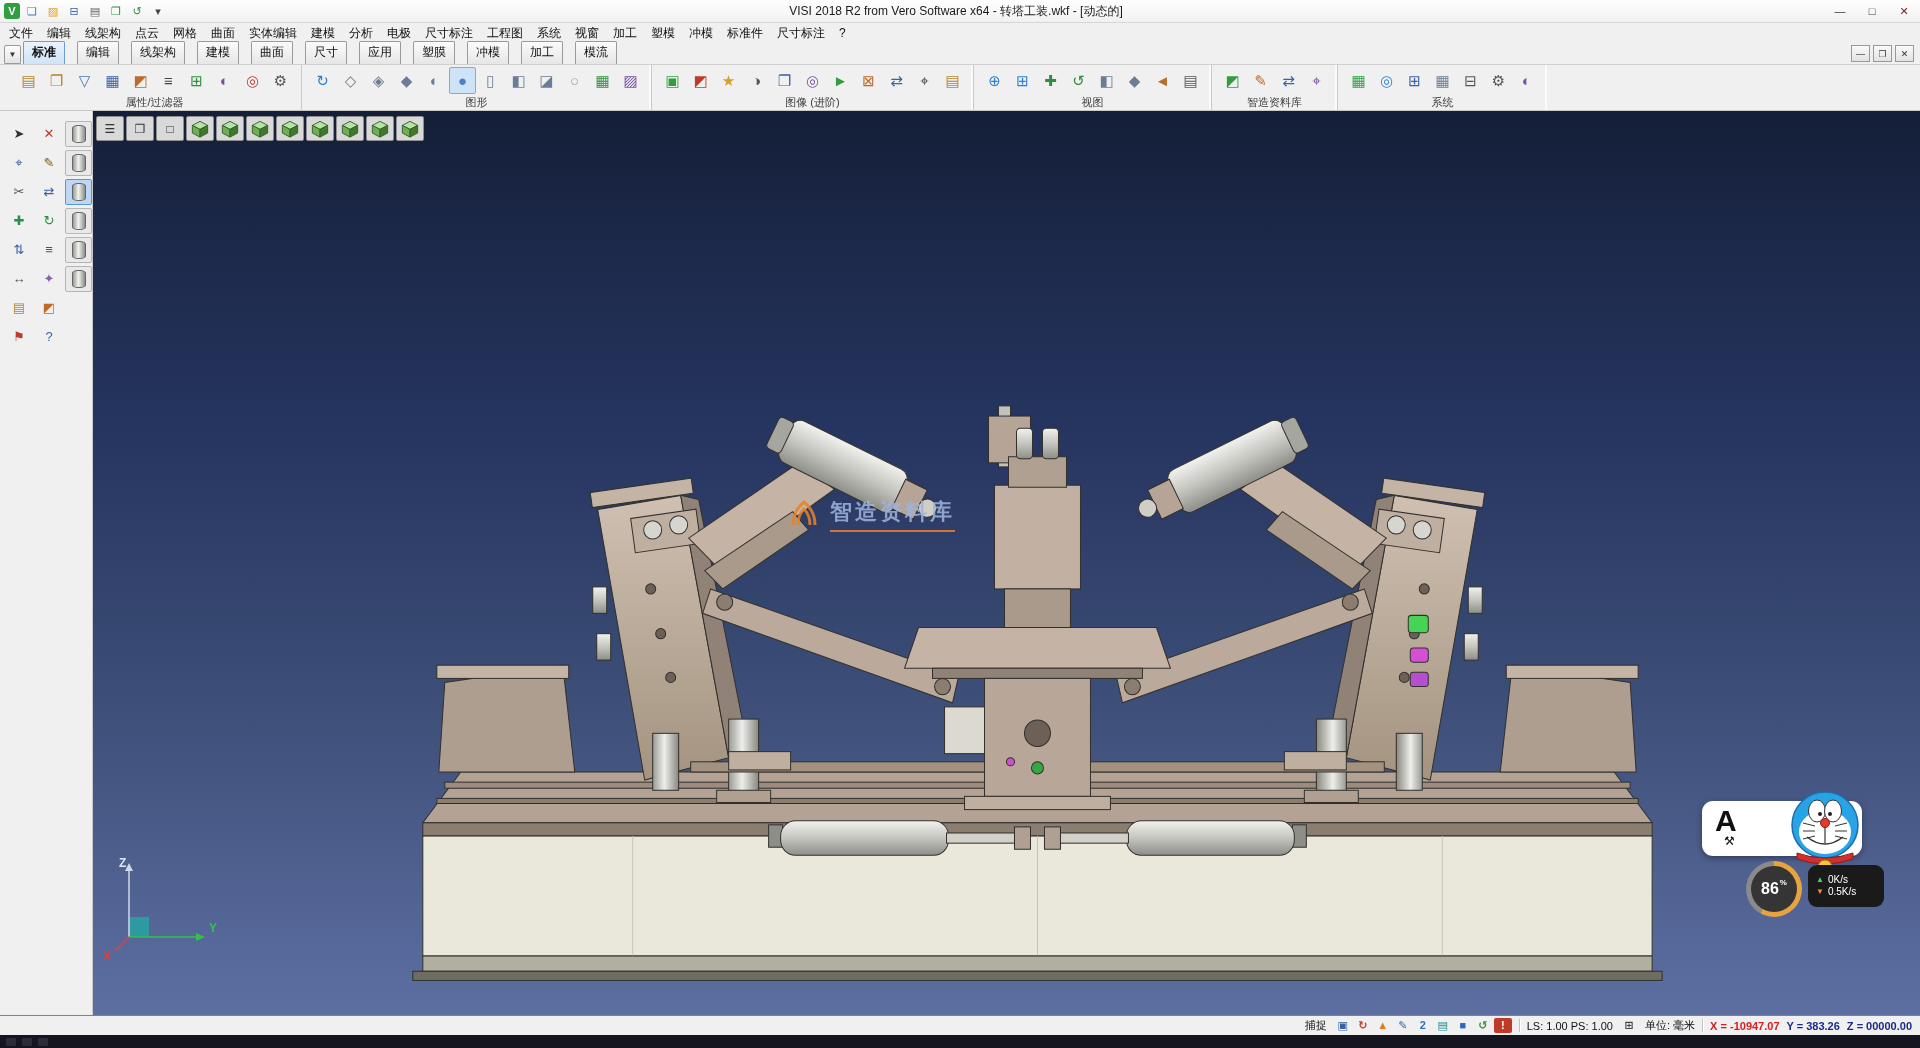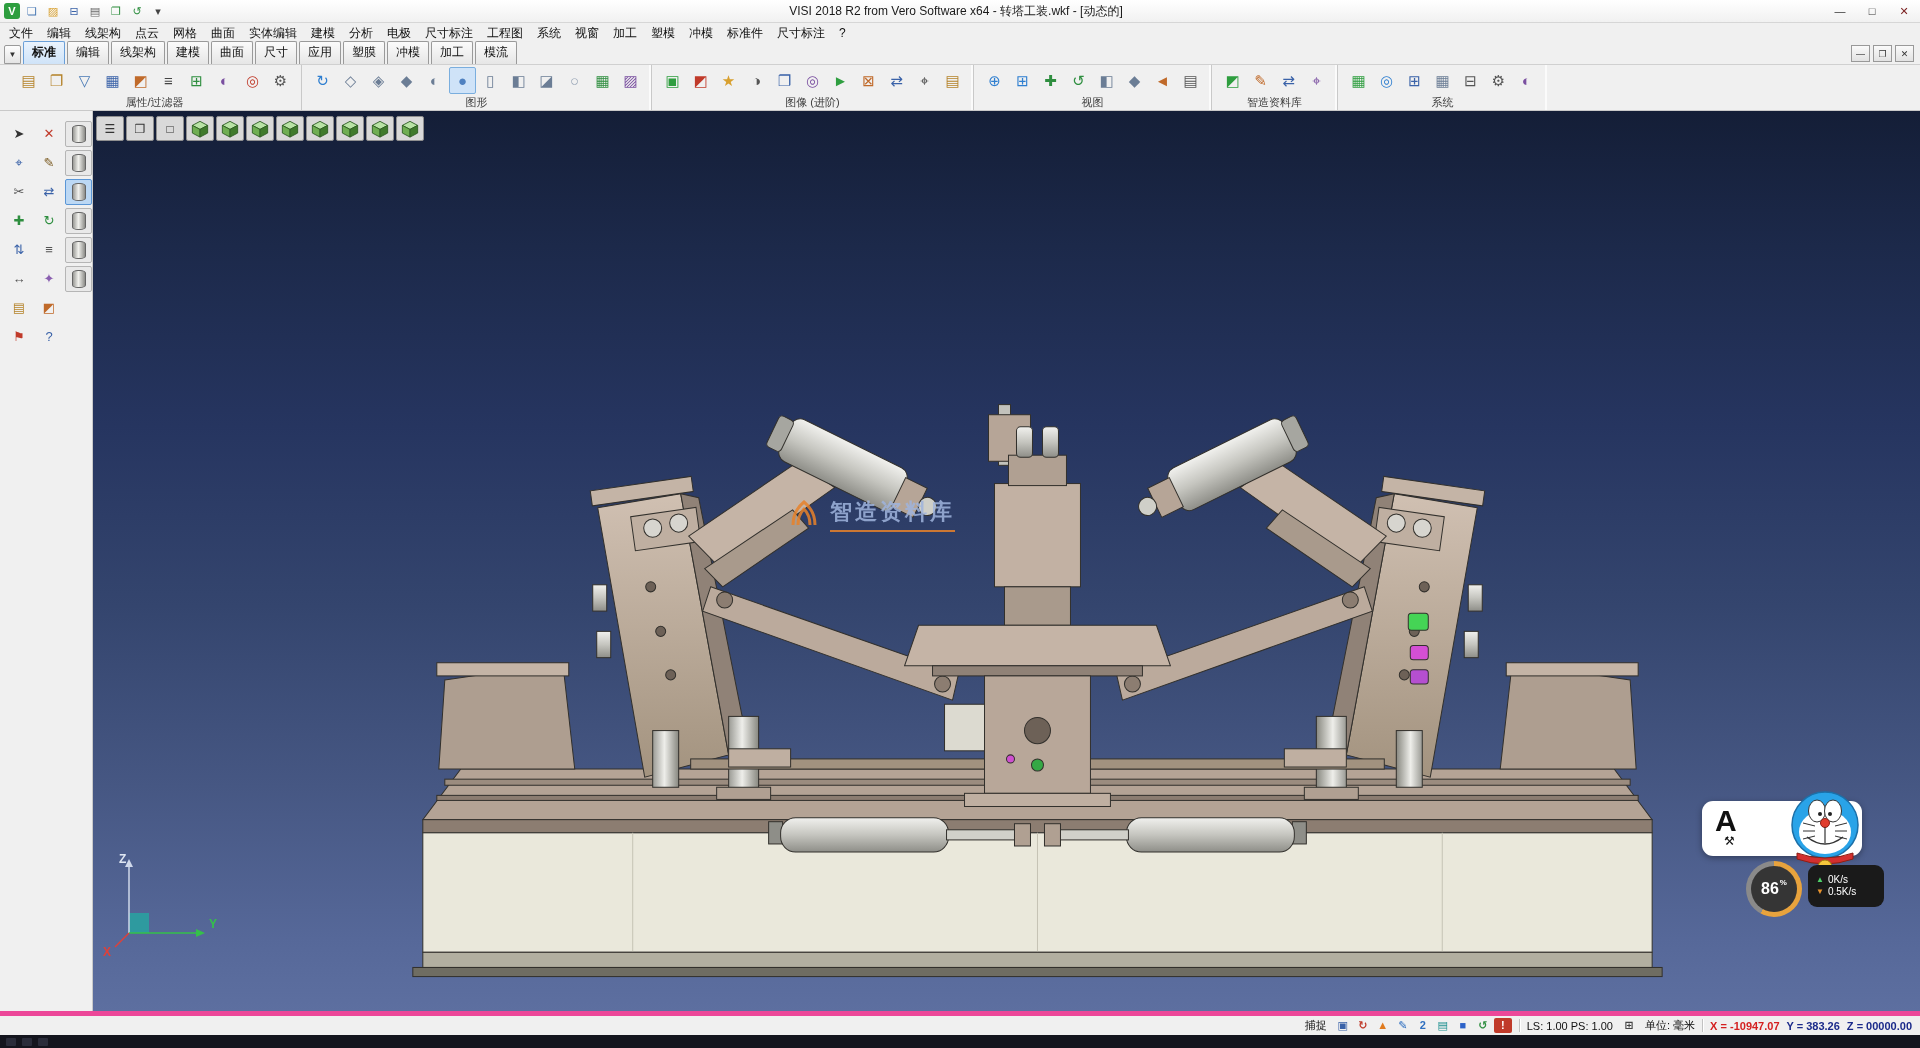--- a/index.html
+++ b/index.html
@@ -100,21 +100,21 @@
   .speed-pill{position:absolute;left:106px;top:64px;width:76px;height:42px;background:#1a1a1a;
               border-radius:9px;display:flex;flex-direction:column;justify-content:center;gap:2px;
               padding-left:8px;box-sizing:border-box;}
   .speed-row{display:flex;align-items:center;gap:4px;font-size:10px;color:#fff;line-height:1;}
   .arr-up{color:#4fd06a;font-size:8px;}
   .arr-dn{color:#e8932d;font-size:8px;}
 
   
   .status1{height:19px;flex:0 0 19px;background:#f0f0f0;border-top:1px solid #cfcfcf;
            display:flex;align-items:center;font-size:11px;gap:7px;padding:0 8px;}
-  .status2{height:19px;flex:0 0 19px;background:#f0f0f0;border-top:5px solid #ec4899;
+  .status2{height:19px;flex:0 0 19px;background:#f0f0f0;border-top:1px solid #ec4899;
            display:flex;align-items:center;font-size:11px;gap:7px;padding:0 8px;}
   .spacer{flex:1;}
   .sep{width:1px;height:13px;background:#c2c2c2;box-shadow:1px 0 0 #fff;}
   .layer{font-weight:bold;}
   .bars{display:flex;gap:5px;align-items:center;}
   .sbar{width:112px;height:12px;border:1px solid #93a7c7;background:#fff;border-radius:2px;overflow:hidden;}
   .sbar-fill{height:100%;background:repeating-linear-gradient(90deg,#2d62c8 0 20px,#5b86de 20px 22px);}
   .strip{display:flex;gap:2px;align-items:center;}
   .s2-icon{min-width:16px;height:15px;padding:0 1px;display:flex;align-items:center;justify-content:center;
            font-size:11px;font-weight:bold;border-radius:2px;line-height:1;}
@@ -170,21 +170,21 @@
       <div class="menu-item">加工</div>
       <div class="menu-item">塑模</div>
       <div class="menu-item">冲模</div>
       <div class="menu-item">标准件</div>
       <div class="menu-item">尺寸标注</div>
       <div class="menu-item">?</div>
     </div>
 
   <div class="tabbar">
     <div class="tab-dd">▼</div>
-    <div style="display:flex;align-items:flex-end;gap:2px;">
+    <div style="display:flex;align-items:flex-end;gap:12px;">
         <div class="tab active">标准</div>
         <div class="tab">编辑</div>
         <div class="tab">线架构</div>
         <div class="tab">建模</div>
         <div class="tab">曲面</div>
         <div class="tab">尺寸</div>
         <div class="tab">应用</div>
         <div class="tab">塑膜</div>
         <div class="tab">冲模</div>
         <div class="tab">加工</div>

